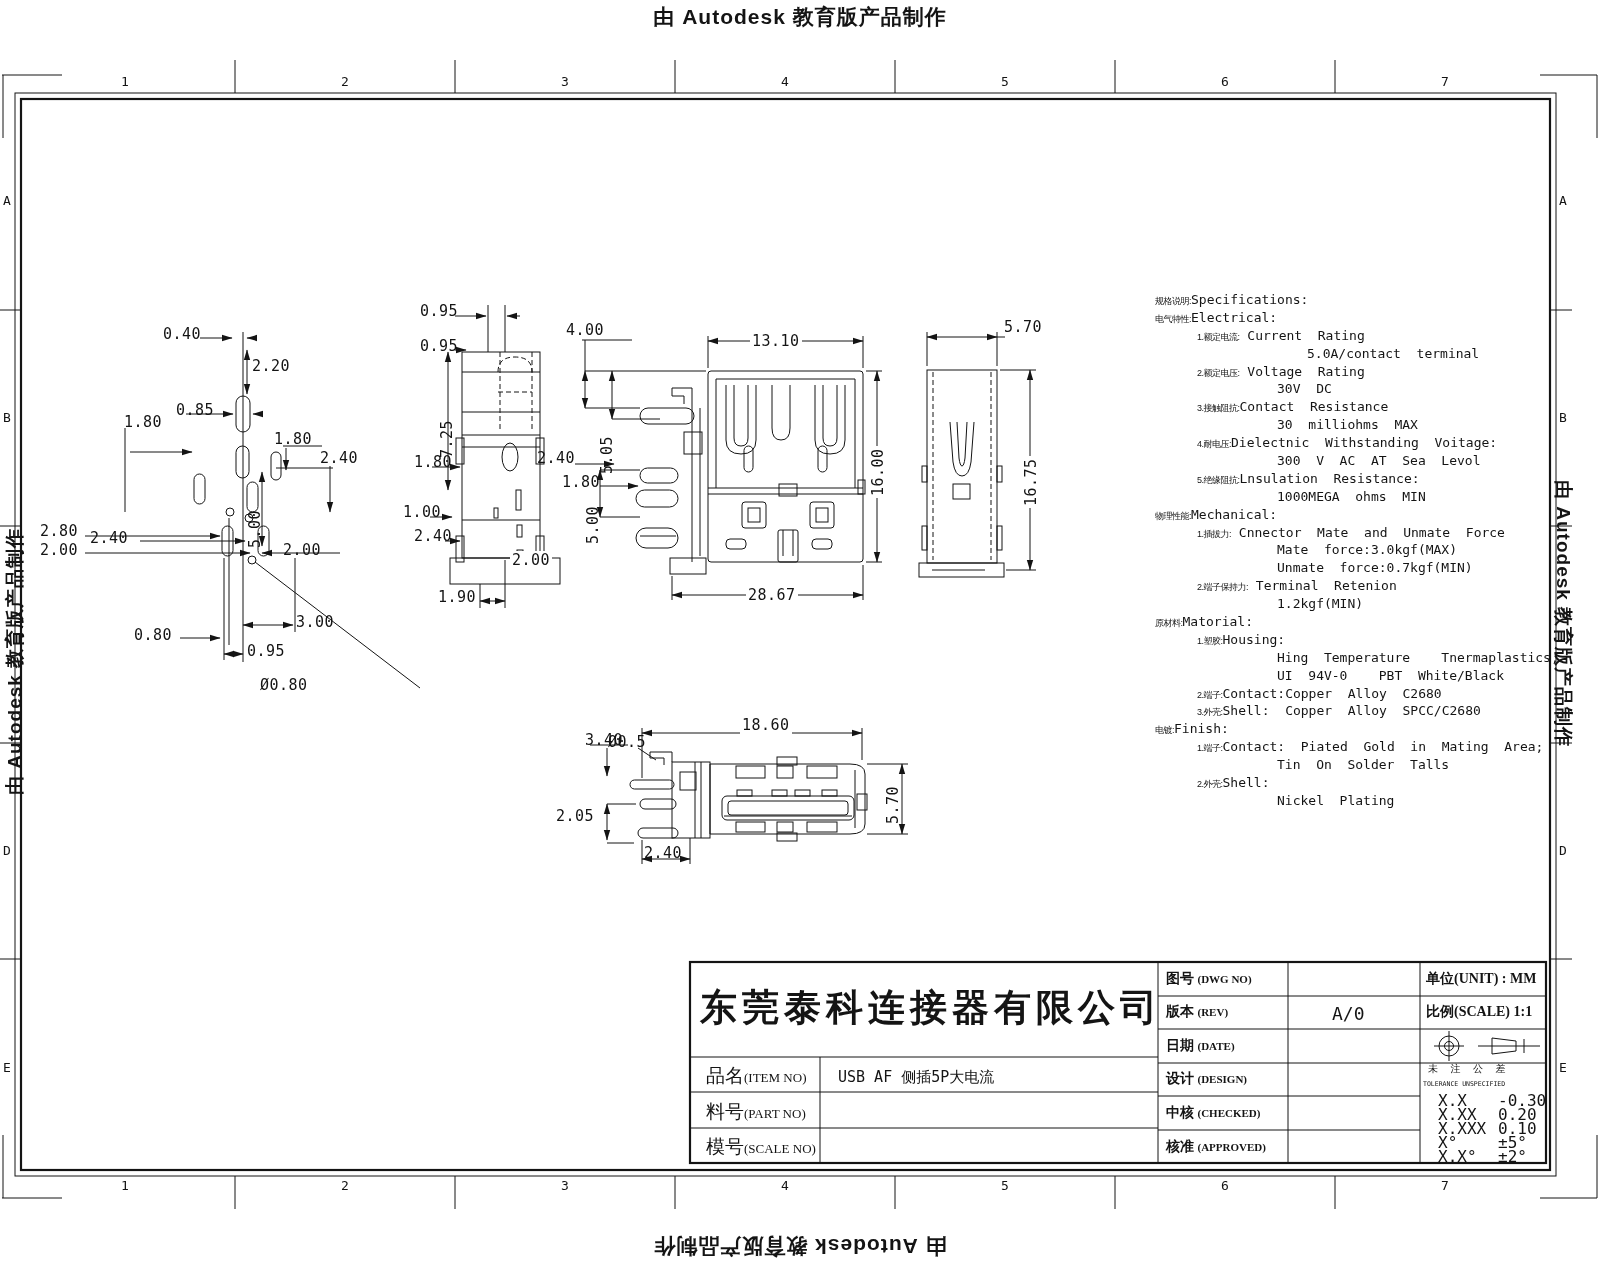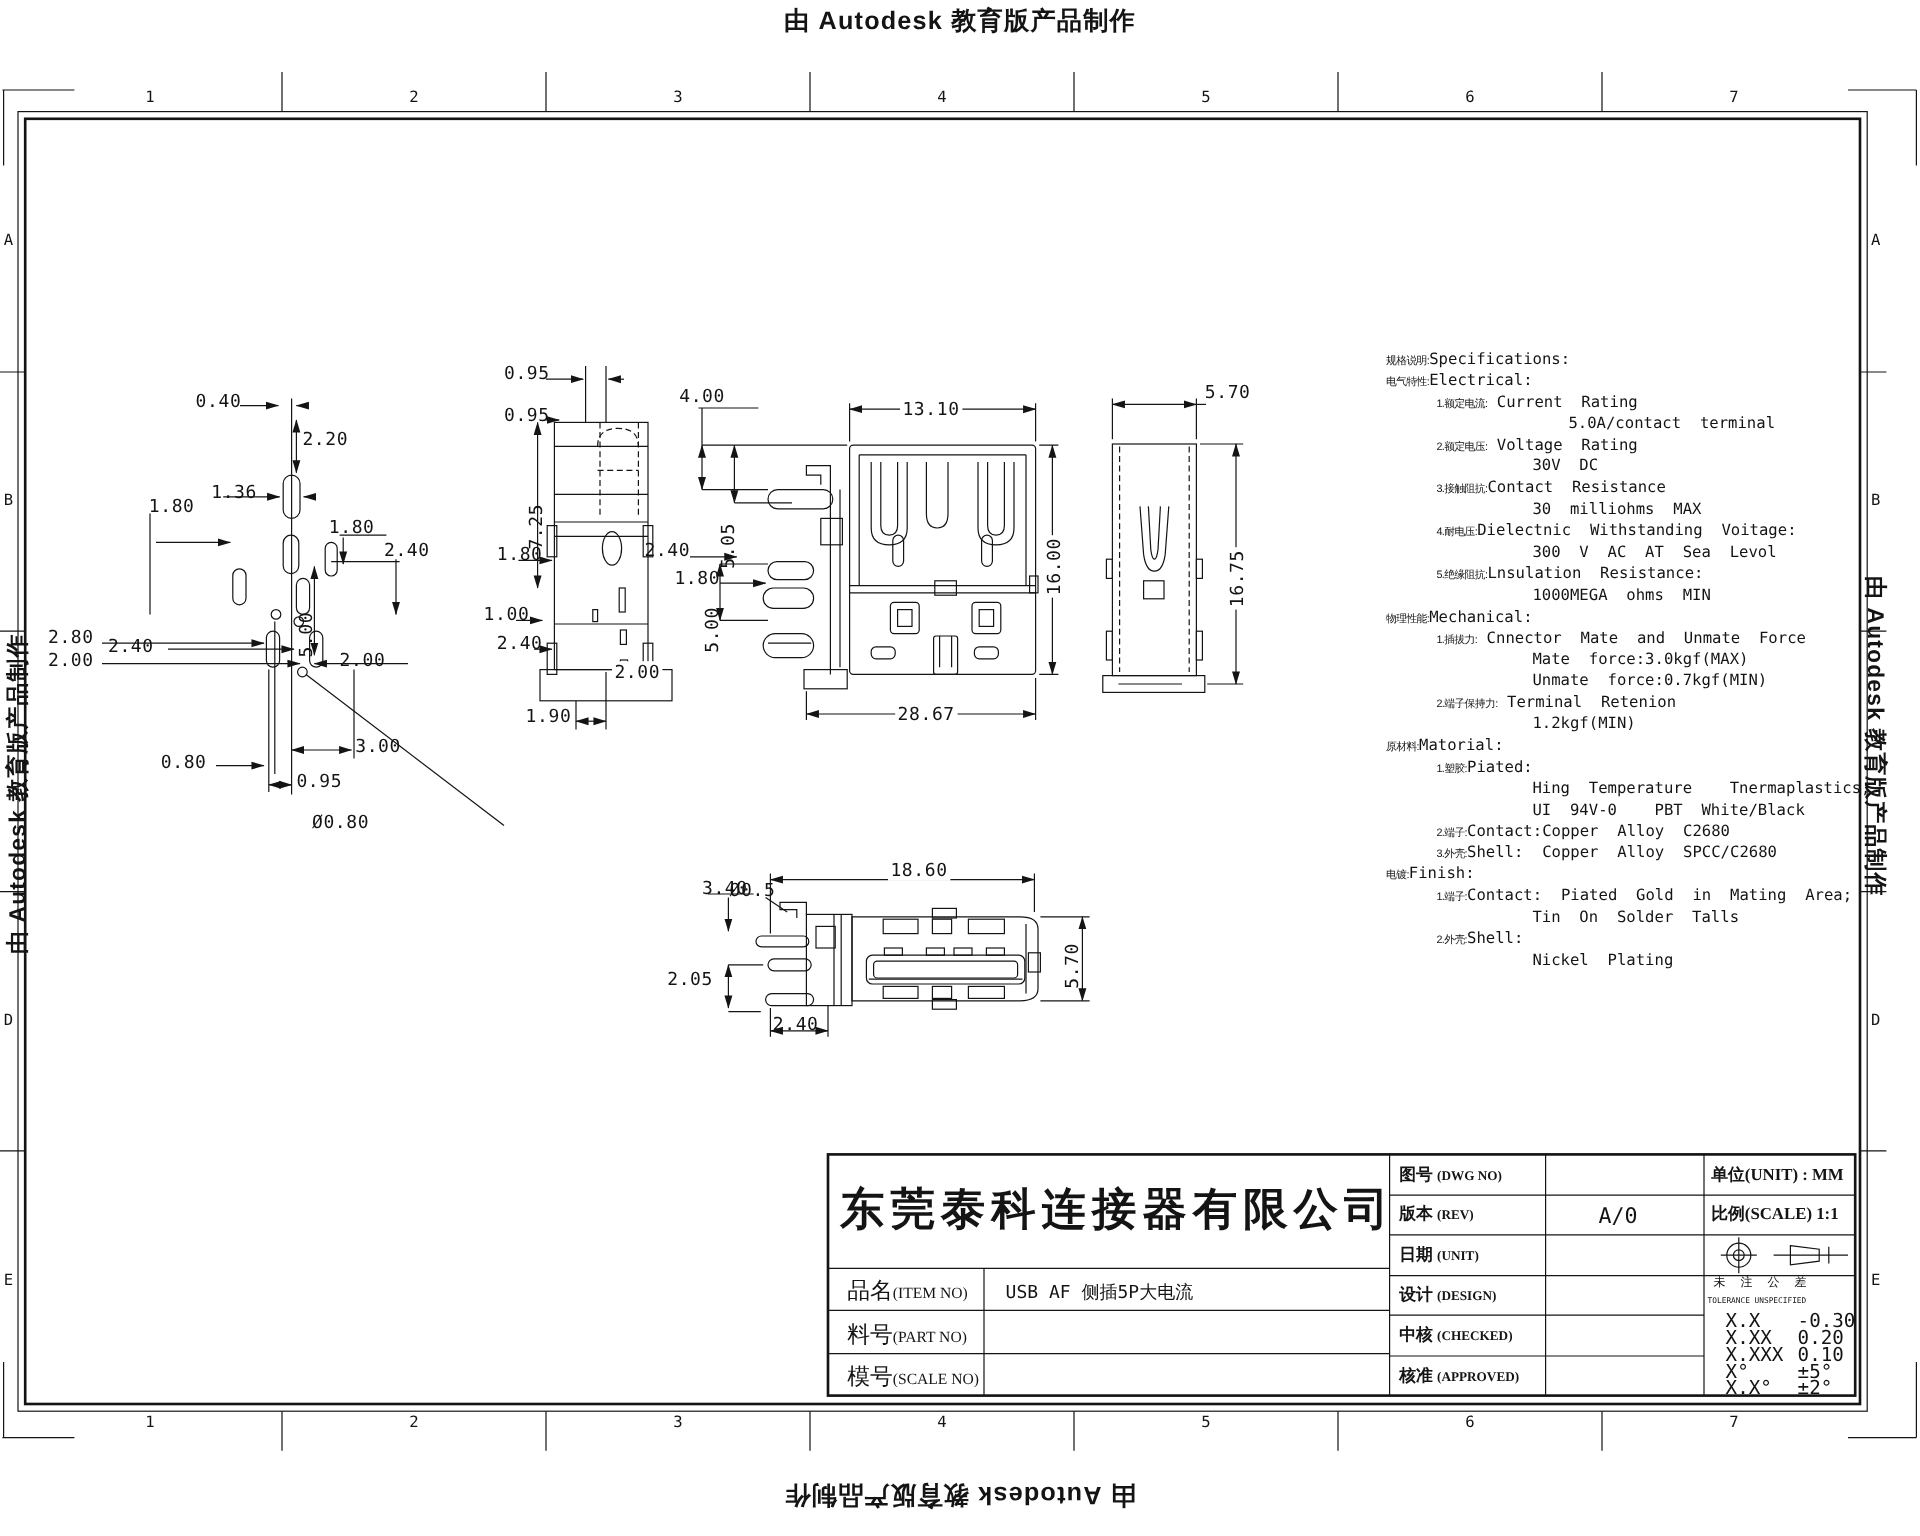--- a/index.html
+++ b/index.html
@@ -270,21 +270,21 @@
   <span class="zl" style="left:-3px;top:1060px">E</span>
   <span class="zl" style="left:1553px;top:193px">A</span>
   <span class="zl" style="left:1553px;top:410px">B</span>
   <span class="zl" style="left:1553px;top:843px">D</span>
   <span class="zl" style="left:1553px;top:1060px">E</span>
 </div>
 
 <div>
   <span class="dim" style="left:163px;top:325px">0.40</span>
   <span class="dim" style="left:252px;top:357px">2.20</span>
-  <span class="dim" style="left:176px;top:401px">1.36</span>
+  <span class="dim" style="left:176px;top:401px">0.85</span>
   <span class="dim" style="left:124px;top:413px">1.80</span>
   <span class="dim" style="left:274px;top:430px">1.80</span>
   <span class="dim" style="left:320px;top:449px">2.40</span>
   <span class="dim v" style="left:246px;top:548px">5.00</span>
   <span class="dim" style="left:40px;top:522px">2.80</span>
   <span class="dim" style="left:90px;top:529px">2.40</span>
   <span class="dim" style="left:40px;top:541px">2.00</span>
   <span class="dim" style="left:283px;top:541px">2.00</span>
   <span class="dim" style="left:296px;top:613px">3.00</span>
   <span class="dim" style="left:134px;top:626px">0.80</span>
@@ -333,21 +333,21 @@
   <div class="sl i2"><span class="cn"></span><span>300  V  AC  AT  Sea  Levol</span></div>
   <div class="sl i1"><span class="cn">5.绝缘阻抗:</span><span>Lnsulation  Resistance:</span></div>
   <div class="sl i2"><span class="cn"></span><span>1000MEGA  ohms  MIN</span></div>
   <div class="sl"><span class="cn">物理性能:</span><span>Mechanical:</span></div>
   <div class="sl i1"><span class="cn">1.插拔力:</span><span> Cnnector  Mate  and  Unmate  Force</span></div>
   <div class="sl i2"><span class="cn"></span><span>Mate  force:3.0kgf(MAX)</span></div>
   <div class="sl i2"><span class="cn"></span><span>Unmate  force:0.7kgf(MIN)</span></div>
   <div class="sl i1"><span class="cn">2.端子保持力:</span><span> Terminal  Retenion</span></div>
   <div class="sl i2"><span class="cn"></span><span>1.2kgf(MIN)</span></div>
   <div class="sl"><span class="cn">原材料:</span><span>Matorial:</span></div>
-  <div class="sl i1"><span class="cn">1.塑胶:</span><span>Piated:</span></div>
+  <div class="sl i1"><span class="cn">1.塑胶:</span><span>Housing:</span></div>
   <div class="sl i2"><span class="cn"></span><span>Hing  Temperature    Tnermaplastics,</span></div>
   <div class="sl i2"><span class="cn"></span><span>UI  94V-0    PBT  White/Black</span></div>
   <div class="sl i1"><span class="cn">2.端子:</span><span>Contact:Copper  Alloy  C2680</span></div>
   <div class="sl i1"><span class="cn">3.外壳:</span><span>Shell:  Copper  Alloy  SPCC/C2680</span></div>
   <div class="sl"><span class="cn">电镀:</span><span>Finish:</span></div>
   <div class="sl i1"><span class="cn">1.端子:</span><span>Contact:  Piated  Gold  in  Mating  Area;</span></div>
   <div class="sl i2"><span class="cn"></span><span>Tin  On  Solder  Talls</span></div>
   <div class="sl i1"><span class="cn">2.外壳:</span><span>Shell:</span></div>
   <div class="sl i2"><span class="cn"></span><span>Nickel  Plating</span></div>
 </div>
@@ -363,21 +363,21 @@
 
   <div class="tb tb-lab" style="left:706px;top:1134px"><span>模号</span><span class="en">(SCALE NO)</span></div>
   <div class="tb tb-val" style="left:838px;top:1139px"></div>
 
   <div class="tb tb-rlab" style="left:1166px;top:970px"><span>图号</span> <span class="en">(DWG NO)</span></div>
   <div class="tb tb-val" style="left:1300px;top:972px"></div>
 
   <div class="tb tb-rlab" style="left:1166px;top:1003px"><span>版本</span> <span class="en">(REV)</span></div>
   <div class="tb tb-val" style="left:1332px;top:1003px;font-size:18px">A/0</div>
 
-  <div class="tb tb-rlab" style="left:1166px;top:1037px"><span>日期</span> <span class="en">(UNIT)</span></div>
+  <div class="tb tb-rlab" style="left:1166px;top:1037px"><span>日期</span> <span class="en">(DATE)</span></div>
   <div class="tb tb-val" style="left:1300px;top:1039px"></div>
 
   <div class="tb tb-rlab" style="left:1166px;top:1070px"><span>设计</span> <span class="en">(DESIGN)</span></div>
   <div class="tb tb-val" style="left:1300px;top:1072px"></div>
 
   <div class="tb tb-rlab" style="left:1166px;top:1104px"><span>中核</span> <span class="en">(CHECKED)</span></div>
   <div class="tb tb-val" style="left:1300px;top:1106px"></div>
 
   <div class="tb tb-rlab" style="left:1166px;top:1138px"><span>核准</span> <span class="en">(APPROVED)</span></div>
   <div class="tb tb-val" style="left:1300px;top:1140px"></div>

